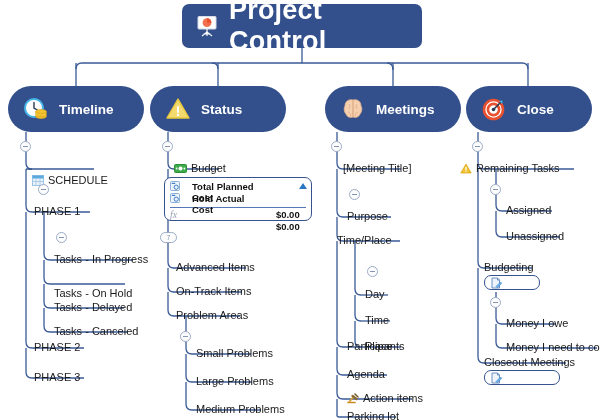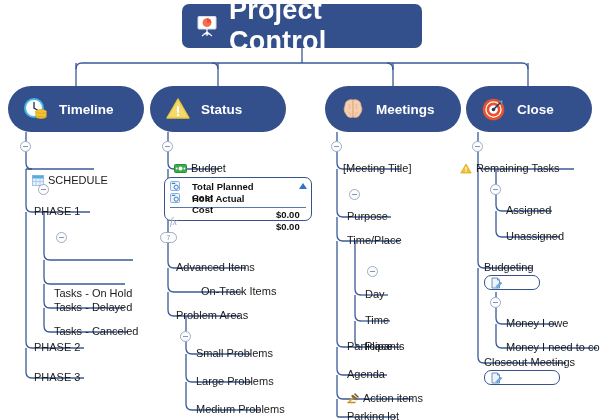--- a/index.html
+++ b/index.html
@@ -62,21 +62,21 @@
   .costbox{padding:3px 5px 0 5px;}
   .costrow{
     display:flex;align-items:flex-start;
     font-size:9.5px;font-weight:bold;color:#111;
     height:12px;gap:12px;
   }
   .costrow .cname{width:86px;}
   .costrow .cval{width:36px;text-align:left;margin-top:28px;}
   .fxline{
     border-top:1px solid #5577b5;
-    margin-top:2px;padding-top:8px;
+    margin-top:2px;padding-top:1px;
     font-size:10px;color:#9aa4b4;font-style:italic;
     font-family:"Liberation Serif","DejaVu Serif",serif;
   }
   .uptri{
     position:absolute;right:4px;top:5px;
     width:0;height:0;
     border-left:4px solid transparent;border-right:4px solid transparent;
     border-bottom:6px solid #2b77c4;
   }
   .notebox{height:15px;display:flex;align-items:center;padding-left:5px;}
@@ -268,20 +268,23 @@
     </span>
     <span>SCHEDULE</span>
   </div>
 
   <div class="collapse" style="left:38px;top:184px;"></div>
   <div class="topic" style="left:32px;top:204px;">
     <span>PHASE 1</span>
   </div>
 
   <div class="collapse" style="left:56px;top:232px;"></div>
+  <div class="topic" style="left:52px;top:252px;">
+    <span>Tasks - In Progress</span>
+  </div>
   <div class="topic" style="left:52px;top:286px;">
     <span>Tasks - On Hold</span>
   </div>
   <div class="topic" style="left:52px;top:300px;">
     <span>Tasks - Delayed</span>
   </div>
   <div class="topic" style="left:52px;top:324px;">
     <span>Tasks - Canceled</span>
   </div>
 
@@ -330,21 +333,21 @@
       <span class="cval">$0.00</span>
     </div>
     <div class="fxline">fx</div>
   </div>
 
   <div class="collapse lbl7" style="left:160px;top:232px;">7</div>
 
   <div class="topic" style="left:174px;top:260px;">
     <span>Advanced Items</span>
   </div>
-  <div class="topic" style="left:174px;top:284px;margin-left:25px;">
+  <div class="topic" style="left:174px;top:284px;">
     <span>On-Track Items</span>
   </div>
   <div class="topic" style="left:174px;top:308px;">
     <span>Problem Areas</span>
   </div>
 
   <div class="collapse" style="left:180px;top:331px;"></div>
   <div class="topic" style="left:194px;top:346px;">
     <span>Small Problems</span>
   </div>
@@ -357,21 +360,21 @@
 
   <div class="collapse" style="left:331px;top:141px;"></div>
   <div class="topic" style="left:341px;top:161px;">
     <span>[Meeting Title]</span>
   </div>
 
   <div class="collapse" style="left:349px;top:189px;"></div>
   <div class="topic" style="left:345px;top:209px;">
     <span>Purpose</span>
   </div>
-  <div class="topic" style="left:345px;top:233px;">
+  <div class="topic" style="left:335px;top:233px;">
     <span>Time/Place</span>
   </div>
 
   <div class="collapse" style="left:367px;top:266px;"></div>
   <div class="topic" style="left:363px;top:287px;">
     <span>Day</span>
   </div>
   <div class="topic" style="left:363px;top:313px;">
     <span>Time</span>
   </div>

